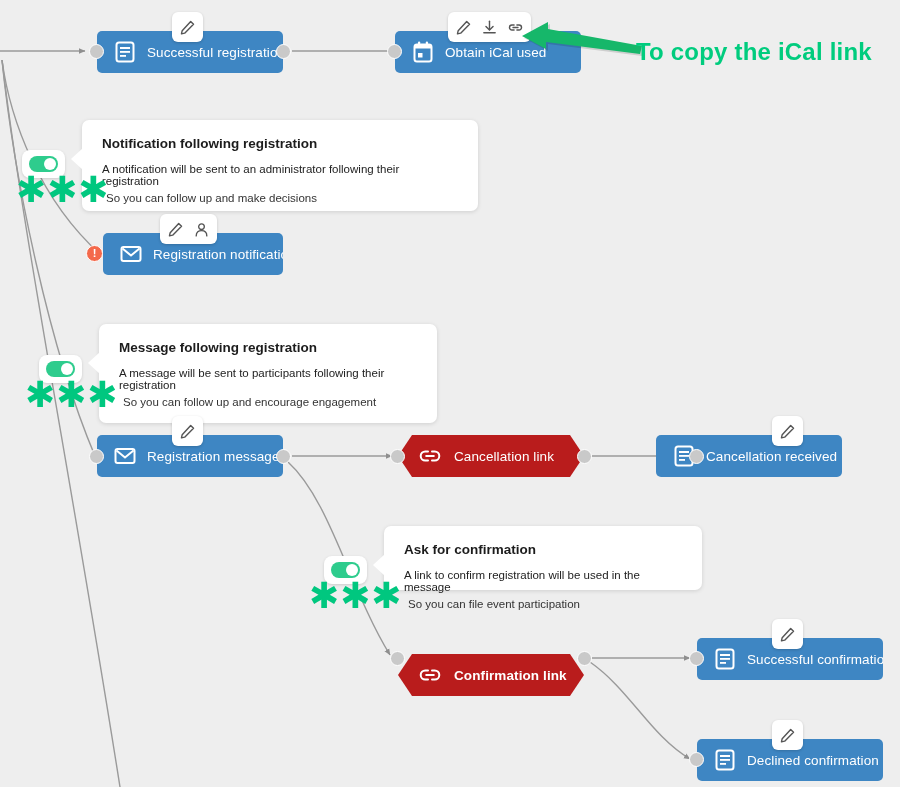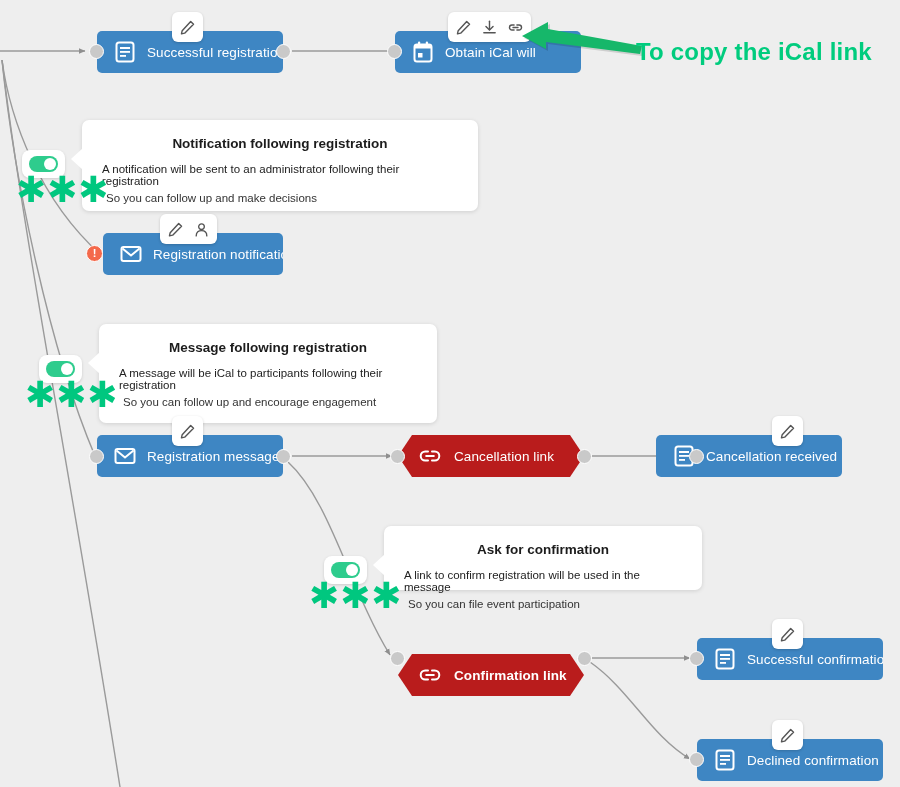--- a/index.html
+++ b/index.html
@@ -105,21 +105,20 @@
     border-radius: 7px;
     box-shadow: 0 1px 4px rgba(0,0,0,.13);
     box-sizing: border-box;
     padding: 16px 20px 18px 20px;
   }
   .card .card-title {
     font-size: 13.5px;
     font-weight: bold;
     color: #1c1c1c;
     margin: 0 0 12px 0;
-    text-align: center;
   }
   .card .card-line1 {
     font-size: 11.5px;
     font-weight: normal;
     color: #222222;
     margin: 0 0 5px 0;
   }
   .card .card-line2 {
     font-size: 11.5px;
     color: #333333;
@@ -232,21 +231,21 @@
   </div>
 
   <div class="node blue" style="left:395px; top:31px; width:186px;">
     <svg class="nodeicon" viewBox="0 0 24 24">
       <rect x="3.5" y="4.5" width="17" height="17" rx="2.5" fill="none" stroke="#fff" stroke-width="2"></rect>
       <rect x="3.5" y="4.5" width="17" height="4" fill="#fff"></rect>
       <rect x="7" y="1.5" width="2.2" height="4.5" rx="1" fill="#fff"></rect>
       <rect x="14.8" y="1.5" width="2.2" height="4.5" rx="1" fill="#fff"></rect>
       <rect x="7" y="13" width="4.5" height="4.5" fill="#fff"></rect>
     </svg>
-    <span class="nodelabel">Obtain iCal will</span>
+    <span class="nodelabel">Obtain iCal used</span>
   </div>
   <div class="dot" style="left:387px; top:44px;"></div>
   <div class="toolbar" style="left:448px; top:12px;">
     <span>
       <svg width="17" height="17" viewBox="0 0 24 24" fill="none" stroke="#555" stroke-width="2" stroke-linecap="round" stroke-linejoin="round">
         <path d="M16.5 3.5 L20.5 7.5 L8 20 L3.5 21 L4.5 16.5 Z"></path>
       </svg>
     </span>
     <span>
       <svg width="17" height="17" viewBox="0 0 24 24" fill="none" stroke="#555" stroke-width="2" stroke-linecap="round" stroke-linejoin="round">
@@ -301,21 +300,21 @@
       <svg width="17" height="17" viewBox="0 0 24 24" fill="none" stroke="#555" stroke-width="1.9" stroke-linecap="round">
         <circle cx="12" cy="8" r="4"></circle>
         <path d="M4.5 21 C4.5 15.8 8 13.5 12 13.5 C16 13.5 19.5 15.8 19.5 21"></path>
       </svg>
     </span>
   </div>
 
   <div class="card" style="left:99px; top:324px; width:338px; height:99px;">
     <div class="nub"></div>
     <div class="card-title">Message following registration</div>
-    <div class="card-line1">A message will be iCal to participants following their registration</div>
+    <div class="card-line1">A message will be sent to participants following their registration</div>
     <div class="card-line2">So you can follow up and encourage engagement</div>
   </div>
   <div class="toggle-wrap" style="left:39px; top:355px;">
     <span class="toggle"><span class="knob"></span></span>
   </div>
   <div class="stars" style="left:25px; top:377px;">✱✱✱</div>
 
   <div class="node blue" style="left:97px; top:435px; width:186px;">
     <svg class="nodeicon" viewBox="0 0 24 24">
       <rect x="2.5" y="5" width="19" height="14" rx="2" fill="none" stroke="#fff" stroke-width="2"></rect>

